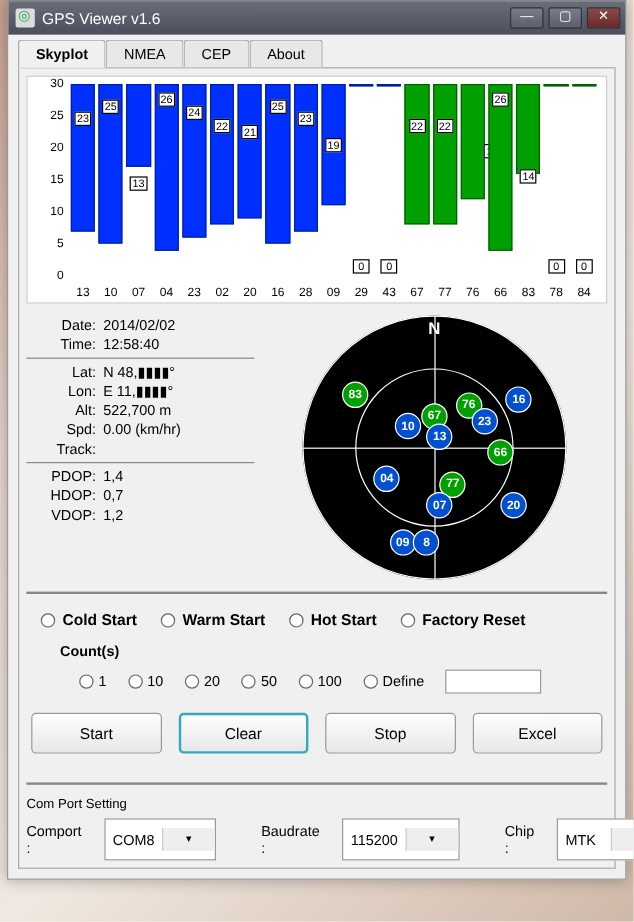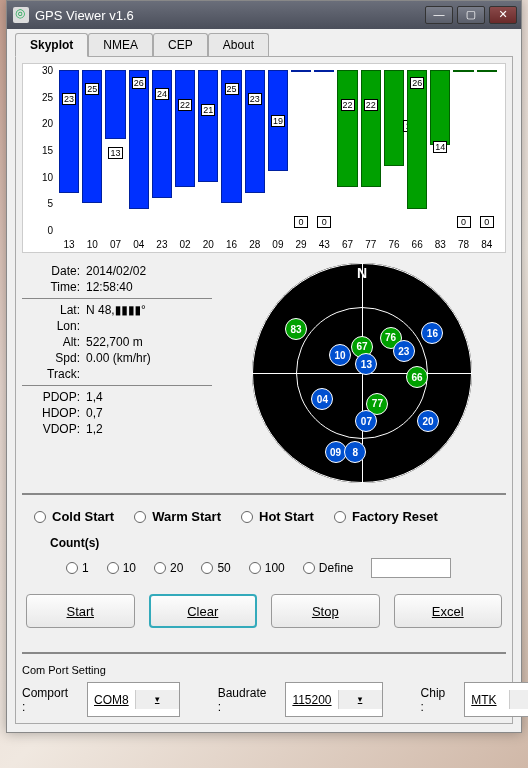--- a/index.html
+++ b/index.html
@@ -95,27 +95,27 @@
   .radio-row label { display: flex; align-items: center; gap: 6px; font-weight: bold; }
   .radio { width: 12px; height: 12px; border: 1px solid #666; border-radius: 50%; background: #fff; display: inline-block; }
   .countbox { margin: 8px 24px 0 24px; }
   .countbox .counttitle { font-weight: bold; font-size: 12px; margin-bottom: 8px; }
   .count-row { display: flex; gap: 18px; align-items: center; font-size: 12px; padding-left: 16px; }
   .count-row label { display: flex; align-items: center; gap: 4px; }
   .count-row input[type=text] { width: 80px; height: 20px; border: 1px solid #999; }
   .btnrow { display: flex; gap: 14px; margin-top: 16px; justify-content: center; }
   .btn {
     width: 109px; height: 34px; border: 1px solid #999; background: linear-gradient(to bottom,#fdfdfd,#e8e8e8);
-    border-radius: 4px; font-size: 13px; cursor: pointer; text-decoration: underline;
+    border-radius: 4px; font-size: 13px; cursor: pointer;
   }
   .btn.focus { border: 2px solid #3ab; }
   .portrow { border-top: 2px solid #888; margin-top: 14px; padding-top: 10px; }
   .porttitle { font-size: 11px; margin-bottom: 6px; }
   .portctrls { display: flex; align-items: center; gap: 19px; font-size: 12px; }
-  .combo { display: inline-flex; align-items: center; border: 1px solid #999; background: #fff; height: 35px; text-decoration: underline; }
+  .combo { display: inline-flex; align-items: center; border: 1px solid #999; background: #fff; height: 35px; }
   .combo span { padding: 0 6px; min-width: 44px; display: inline-block; }
   .combo .cbtn { width: 16px; height: 19px; border-left: 1px solid #ccc; background:#eee; text-align:center; font-size:9px; line-height:19px; }
 </style>
 </head>
 <body>
 
 <div class="window">
   <div class="titlebar">
     <span class="icon"></span>
     <span class="title">GPS Viewer v1.6</span>
@@ -260,20 +260,21 @@
               <span class="lab">Time:</span>
               <span class="val">12:58:40</span>
             </div>
           <div class="hr"></div>
           <div class="inforow">
               <span class="lab">Lat:</span>
               <span class="val">N 48,▮▮▮▮°</span>
             </div>
           <div class="inforow">
               <span class="lab">Lon:</span>
+              <span class="val">E 11,▮▮▮▮°</span>
             </div>
           <div class="inforow">
               <span class="lab">Alt:</span>
               <span class="val">522,700 m</span>
             </div>
           <div class="inforow">
               <span class="lab">Spd:</span>
               <span class="val">0.00 (km/hr)</span>
             </div>
           <div class="inforow">

